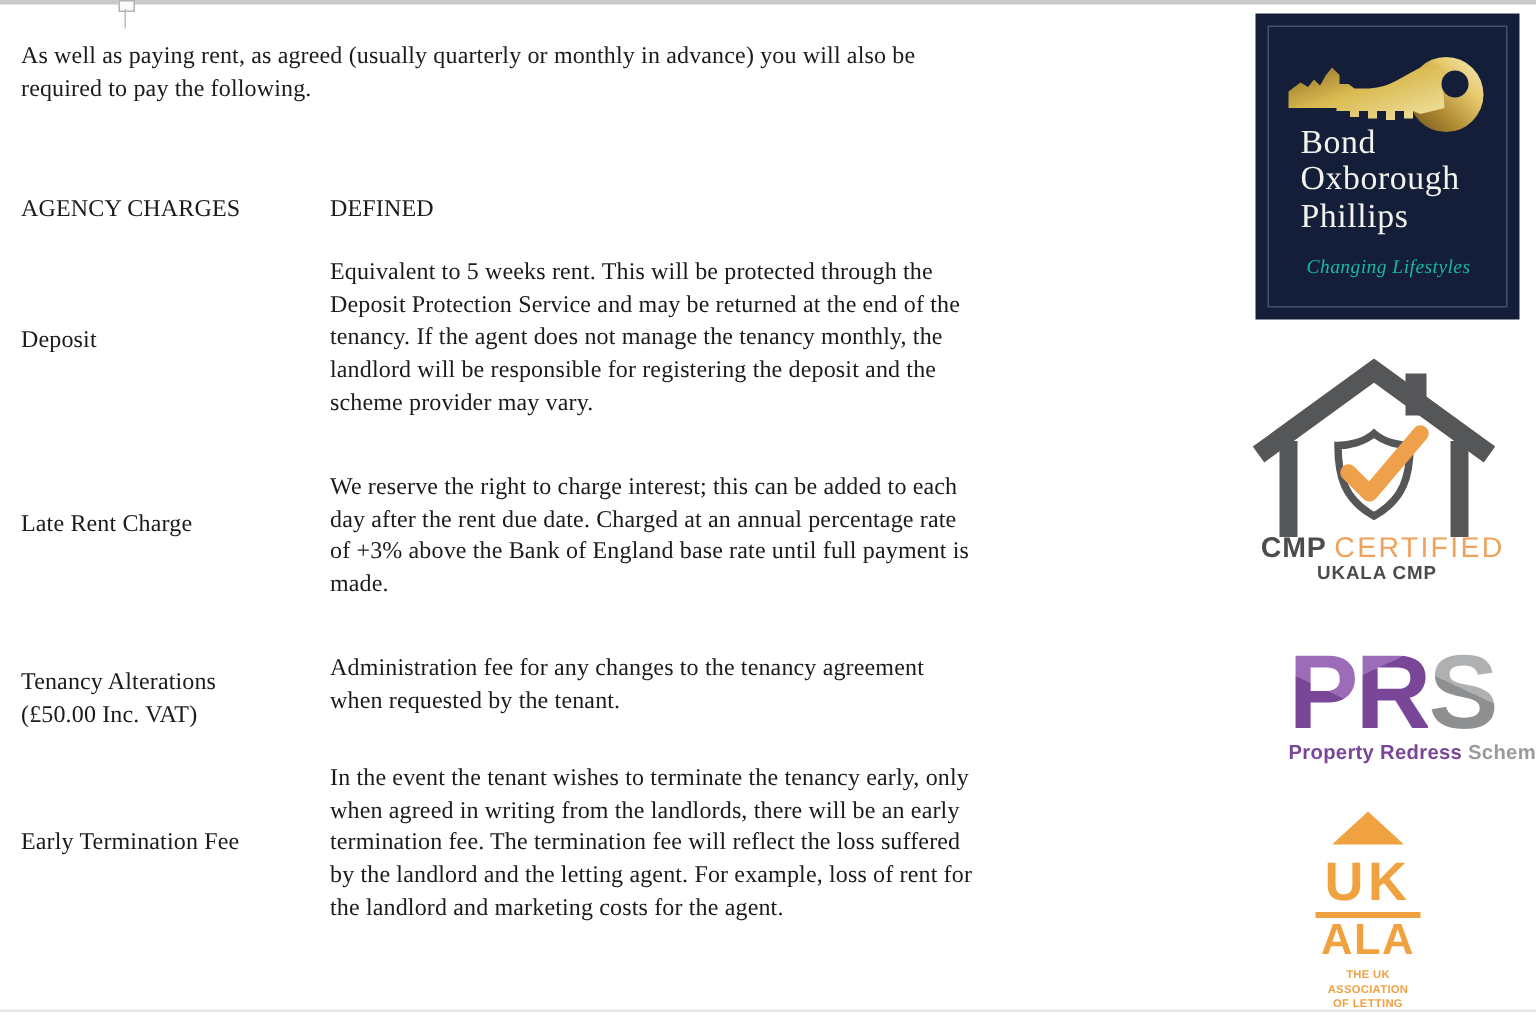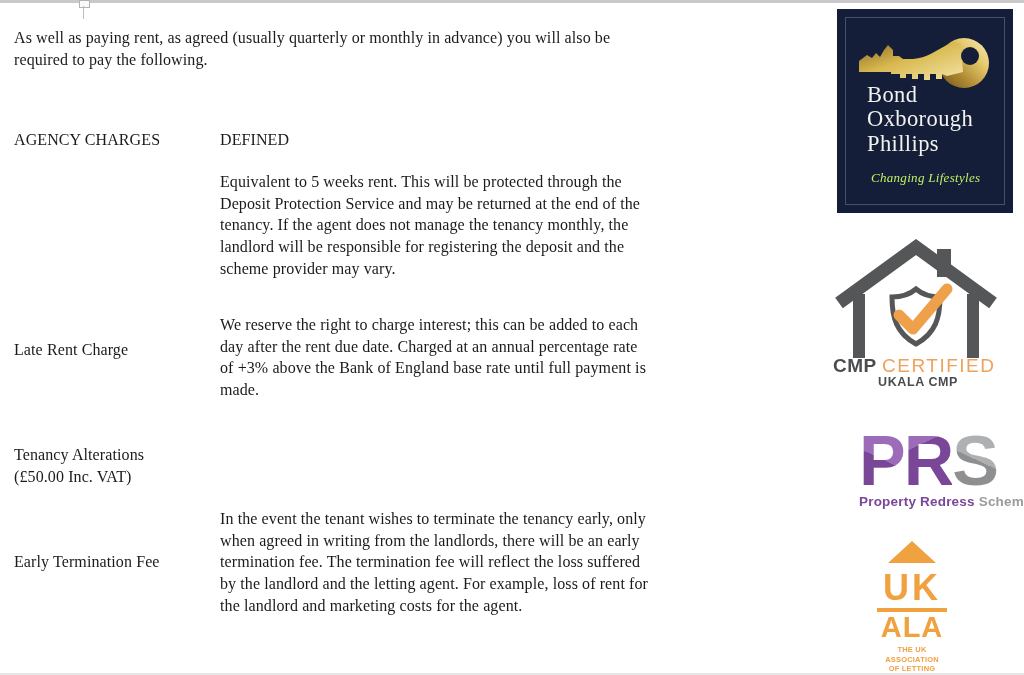--- a/index.html
+++ b/index.html
@@ -29,28 +29,28 @@
   
   .bond-box { position:absolute; left:837px; top:9px; width:176px; height:204px; background:#141e38; }
   .bond-inner-border { position:absolute; inset:8px; border:1px solid #46506c; pointer-events:none; }
   .bond-key { position:absolute; left:18px; top:22px; width:140px; height:64px; }
   .bond-names {
     position:absolute; left:30px; top:74px; color:#f2f3ee;
     font-family:"Liberation Serif", serif; font-weight:400;
     font-size:22.5px; line-height:24.3px; letter-spacing:0.4px; white-space:pre-line;
   }
   .bond-tagline {
-    position:absolute; left:34px; top:161px; color:#bef264;
+    position:absolute; left:34px; top:161px; color:#14b8a6;
     font-style:italic; font-weight:500; font-size:13px; letter-spacing:0.3px;text-align:center;
   }
 
   
   .cmp-block { position:absolute; left:833px; top:239px; width:170px; }
   .cmp-house { display:block; width:166px; height:120px; }
-  .cmp-title { position:absolute; left:0; top:117px; width:170px; text-align:left; white-space:nowrap;
+  .cmp-title { position:absolute; left:0; top:117px; width:170px; text-align:right; white-space:nowrap;
     font-family:"Liberation Sans", sans-serif; font-size:19px; line-height:19px; }
   .cmp-title .strong { font-weight:800; color:#4b4c4e; letter-spacing:0.5px; }
   .cmp-title .light  { font-weight:500; color:#efa25c; letter-spacing:1.5px; }
   .cmp-sub { position:absolute; left:0; top:136px; width:170px; text-align:center;
     font-family:"Liberation Sans", sans-serif; font-weight:800; font-size:12.5px; color:#4b4c4e; letter-spacing:0.6px; }
 
   
   .prs-block { position:absolute; left:847px; top:434px; font-family:"Liberation Sans", sans-serif;margin-left:12px; }
   .prs-letters { font-weight:800; font-size:70px; line-height:54px; letter-spacing:-2px; white-space:nowrap; }
   .prs-letters span { -webkit-background-clip:text; background-clip:text; color:transparent; }
@@ -81,34 +81,37 @@
     <div class="box"></div>
     <div class="stem"></div>
   </div>
 
   <div class="doc-text intro">As well as paying rent, as agreed (usually quarterly or monthly in advance) you will also be
 required to pay the following.</div>
 
   <div class="doc-text col-header-1">AGENCY CHARGES</div>
   <div class="doc-text col-header-2">DEFINED</div>
 
+  <div class="doc-text row-label label-1">Deposit</div>
   <div class="doc-text row-def def-1">Equivalent to 5 weeks rent. This will be protected through the
 Deposit Protection Service and may be returned at the end of the
 tenancy. If the agent does not manage the tenancy monthly, the
 landlord will be responsible for registering the deposit and the
 scheme provider may vary.</div>
 
   <div class="doc-text row-label label-2">Late Rent Charge</div>
   <div class="doc-text row-def def-2">We reserve the right to charge interest; this can be added to each
 day after the rent due date. Charged at an annual percentage rate
 of +3% above the Bank of England base rate until full payment is
 made.</div>
 
   <div class="doc-text row-label label-3">Tenancy Alterations
 (£50.00 Inc. VAT)</div>
+  <div class="doc-text row-def def-3">Administration fee for any changes to the tenancy agreement
+when requested by the tenant.</div>
 
   <div class="doc-text row-label label-4">Early Termination Fee</div>
   <div class="doc-text row-def def-4">In the event the tenant wishes to terminate the tenancy early, only
 when agreed in writing from the landlords, there will be an early
 termination fee. The termination fee will reflect the loss suffered
 by the landlord and the letting agent. For example, loss of rent for
 the landlord and marketing costs for the agent.</div>
 
   <div class="bond-box">
     <div class="bond-inner-border"></div>

